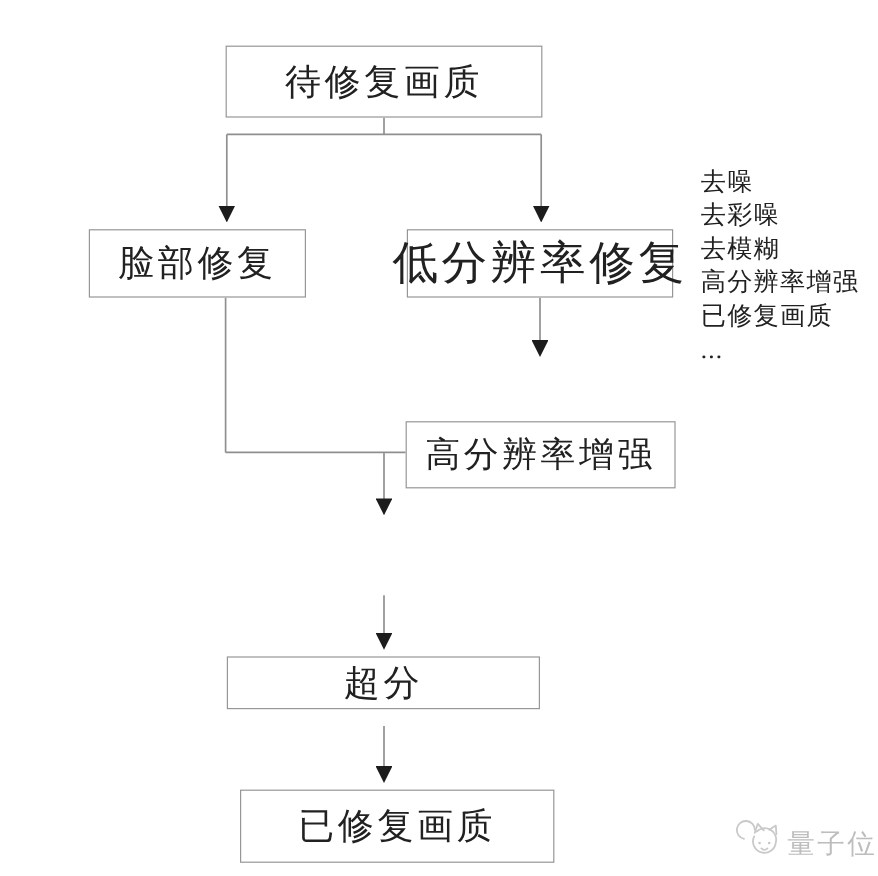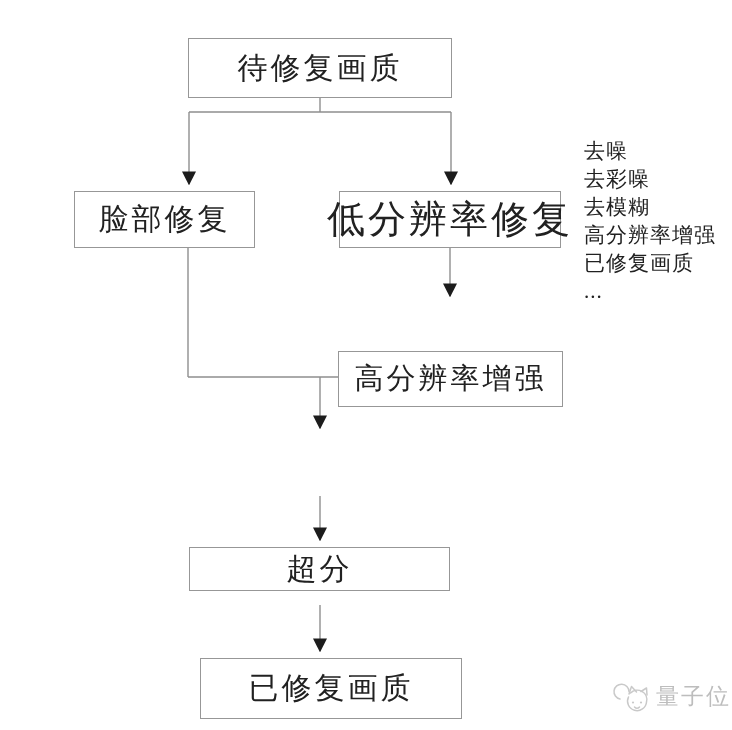--- a/index.html
+++ b/index.html
@@ -44,21 +44,21 @@
     font-size: 21px;
     line-height: 28px;
     color: #212121;
     letter-spacing: 1px;
   }
   .watermark {
     position: absolute;
     left: 611px;
     top: 681px;
     display: flex;
-    align-items: flex-start;
+    align-items: flex-end;
     gap: 5px;
     color: #bfbfbf;
   }
   .watermark .brand {
     font-size: 23px;
     letter-spacing: 2px;
     color: #bdbdbd;
   }
 </style>
 </head>

